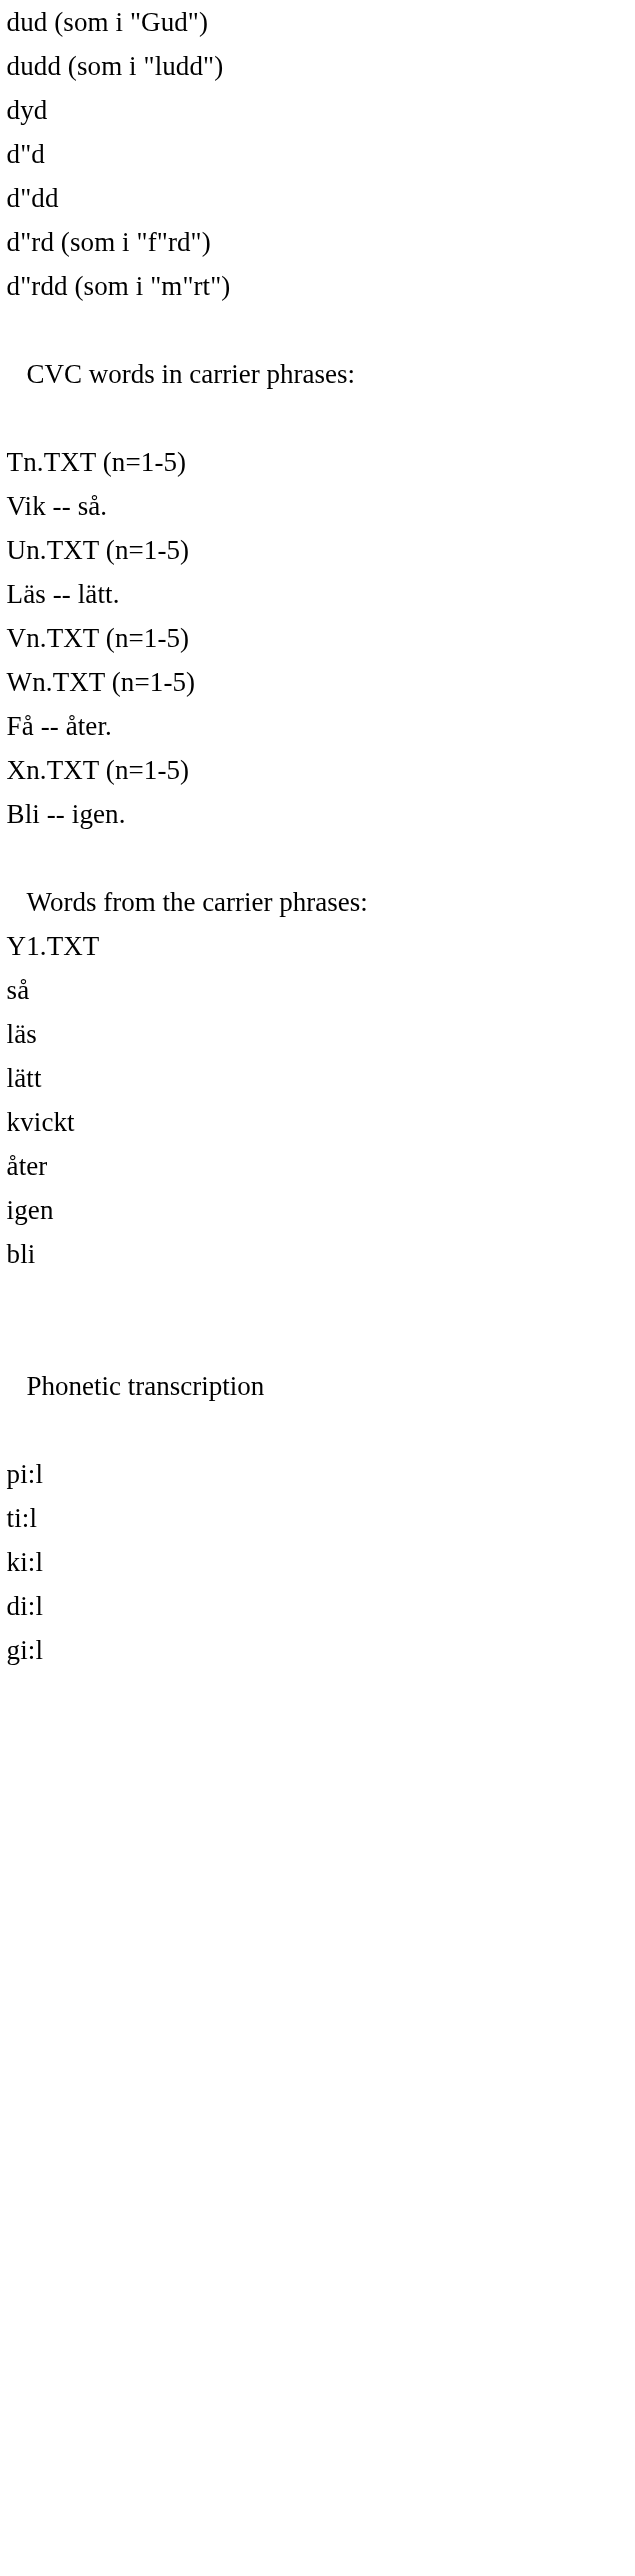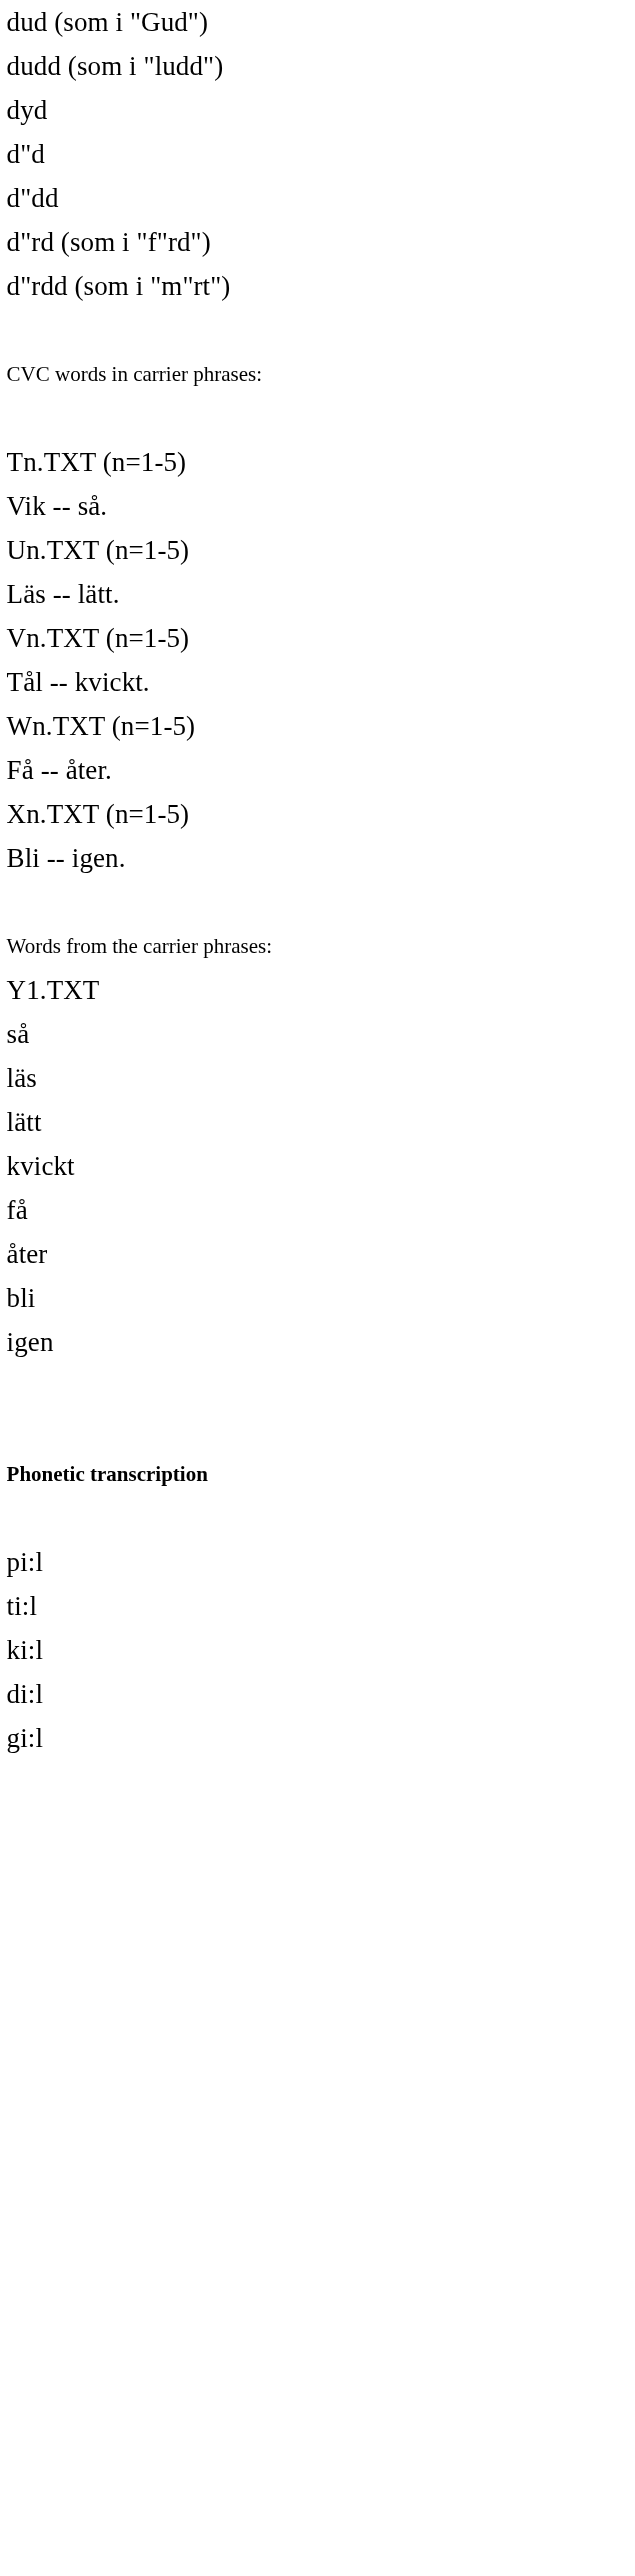--- a/index.html
+++ b/index.html
@@ -33,25 +33,26 @@
     white-space: pre;
     letter-spacing: 0.1px;
   }
   .spacer {
     display: block;
     line-height: 44px;
     height: 44px;
   }
   .heading {
     display: block;
-    font-size: 21px;
+    font-size: 27px;
     line-height: 44px;
     white-space: pre;
+    margin-left: 20px;
   }
-  .heading.bold { font-weight: bold; }
+  .heading.bold { font-weight: normal; }
   .block { display: block; }
 </style>
 </head>
 <body>
 
 <div class="page">
 
   <div class="block">
     <span class="line">dud (som i "Gud")</span>
     <span class="line">dudd (som i "ludd")</span>
@@ -67,41 +68,39 @@
   <span class="heading">CVC words in carrier phrases:</span>
 
   <span class="spacer"></span>
 
   <div class="block">
     <span class="line">Tn.TXT (n=1-5)</span>
     <span class="line">Vik -- så.</span>
     <span class="line">Un.TXT (n=1-5)</span>
     <span class="line">Läs -- lätt.</span>
     <span class="line">Vn.TXT (n=1-5)</span>
-    <span class="line">Tål -- kvickt.</span>
     <span class="line">Wn.TXT (n=1-5)</span>
     <span class="line">Få -- åter.</span>
     <span class="line">Xn.TXT (n=1-5)</span>
     <span class="line">Bli -- igen.</span>
   </div>
 
   <span class="spacer"></span>
 
   <span class="heading">Words from the carrier phrases:</span>
   <span class="line">Y1.TXT</span>
 
   <div class="block">
     <span class="line">så</span>
     <span class="line">läs</span>
     <span class="line">lätt</span>
     <span class="line">kvickt</span>
-    <span class="line">få</span>
     <span class="line">åter</span>
+    <span class="line">igen</span>
     <span class="line">bli</span>
-    <span class="line">igen</span>
   </div>
 
   <span class="spacer"></span>
   <span class="spacer"></span>
 
   <span class="heading bold">Phonetic transcription</span>
 
   <span class="spacer"></span>
 
 

